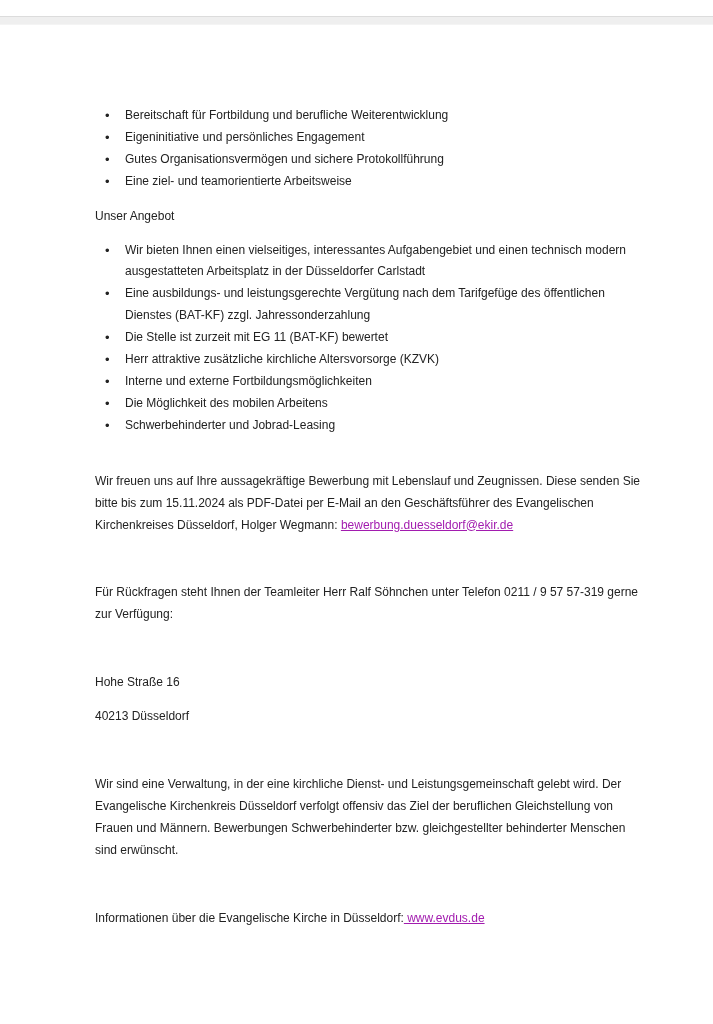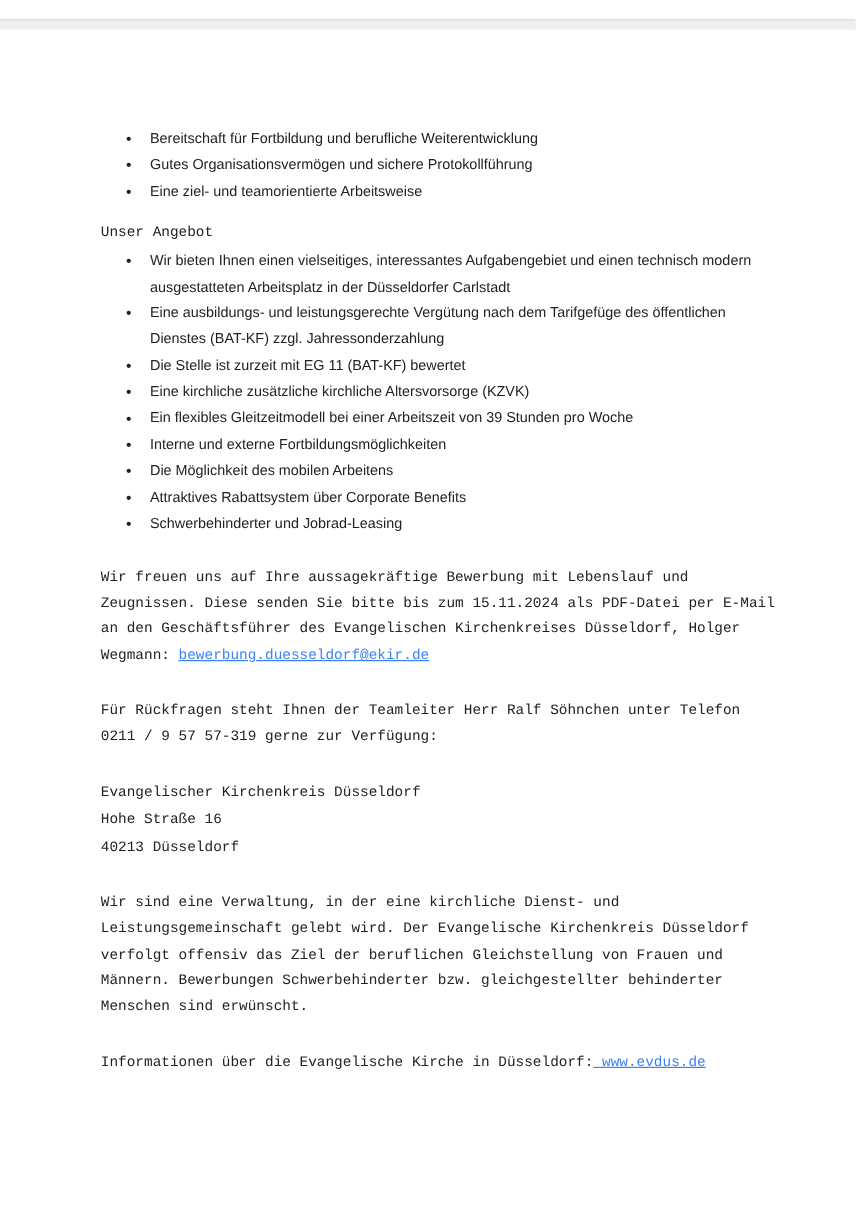--- a/index.html
+++ b/index.html
@@ -5,58 +5,56 @@
   html, body { margin:0; padding:0; background:#ffffff; }
   body { width:713px; height:1024px; position:relative; overflow:hidden;
          font-family:"Liberation Sans", "DejaVu Sans", sans-serif; color:#222222; }
   .topbar { position:absolute; left:0; top:16px; width:713px; height:7px;
             background:#efefef; border-top:1px solid #dcdcdc; border-bottom:1px solid #f4f4f4; }
   .page { position:absolute; left:83px; top:105px; width:570px; font-size:12px; line-height:21.9px; }
   ul { margin:0; padding:0 0 0 42px; list-style:none; }
   li { position:relative; }
   li::before { content:"\2022"; position:absolute; left:-20px; top:0; font-size:13px; }
   .heading { margin-top:13px; }
-  p { margin:1px;font-family:Liberation Mono, monospace; }
+  p { margin:12px; }
   .gap { height:22px; }
-  a { color:#3b82f6; text-decoration:underline; }
+  a { color:#a21caf; text-decoration:underline; }
 </style>
 </head>
 <body>
 
 <div class="topbar"></div>
 
 <div class="page">
   <ul>
     <li>Bereitschaft für Fortbildung und berufliche Weiterentwicklung</li>
+    <li>Eigeninitiative und persönliches Engagement</li>
     <li>Gutes Organisationsvermögen und sichere Protokollführung</li>
     <li>Eine ziel- und teamorientierte Arbeitsweise</li>
   </ul>
 
   <p class="heading">Unser Angebot</p>
   <ul>
     <li>Wir bieten Ihnen einen vielseitiges, interessantes Aufgabengebiet und einen technisch modern ausgestatteten Arbeitsplatz in der Düsseldorfer Carlstadt</li>
     <li>Eine ausbildungs- und leistungsgerechte Vergütung nach dem Tarifgefüge des öffentlichen Dienstes (BAT-KF) zzgl. Jahressonderzahlung</li>
     <li>Die Stelle ist zurzeit mit EG 11 (BAT-KF) bewertet</li>
-    <li>Eine kirchliche zusätzliche kirchliche Altersvorsorge (KZVK)</li>
-    <li>Ein flexibles Gleitzeitmodell bei einer Arbeitszeit von 39 Stunden pro Woche</li>
+    <li>Herr attraktive zusätzliche kirchliche Altersvorsorge (KZVK)</li>
     <li>Interne und externe Fortbildungsmöglichkeiten</li>
     <li>Die Möglichkeit des mobilen Arbeitens</li>
-    <li>Attraktives Rabattsystem über Corporate Benefits</li>
     <li>Schwerbehinderter und Jobrad-Leasing</li>
   </ul>
 
   <div class="gap"></div>
   <p><span>Wir freuen uns auf Ihre aussagekräftige Bewerbung mit Lebenslauf und Zeugnissen. Diese senden Sie bitte bis zum 15.11.2024 als PDF-Datei per E-Mail an den Geschäftsführer des Evangelischen Kirchenkreises Düsseldorf, Holger Wegmann: </span><a>bewerbung.duesseldorf@ekir.de</a></p>
 
   <div class="gap"></div>
   <p>Für Rückfragen steht Ihnen der Teamleiter Herr Ralf Söhnchen unter Telefon 0211 / 9 57 57-319 gerne zur Verfügung:</p>
 
   <div class="gap"></div>
   <div>
-    <p>Evangelischer Kirchenkreis Düsseldorf</p>
     <p>Hohe Straße 16</p>
     <p>40213 Düsseldorf</p>
   </div>
 
   <div class="gap"></div>
   <p>Wir sind eine Verwaltung, in der eine kirchliche Dienst- und Leistungsgemeinschaft gelebt wird. Der Evangelische Kirchenkreis Düsseldorf verfolgt offensiv das Ziel der beruflichen Gleichstellung von Frauen und Männern. Bewerbungen Schwerbehinderter bzw. gleichgestellter behinderter Menschen sind erwünscht.</p>
 
   <div class="gap"></div>
   <p><span>Informationen über die Evangelische Kirche in Düsseldorf:</span><a> www.evdus.de</a></p>
 </div>

